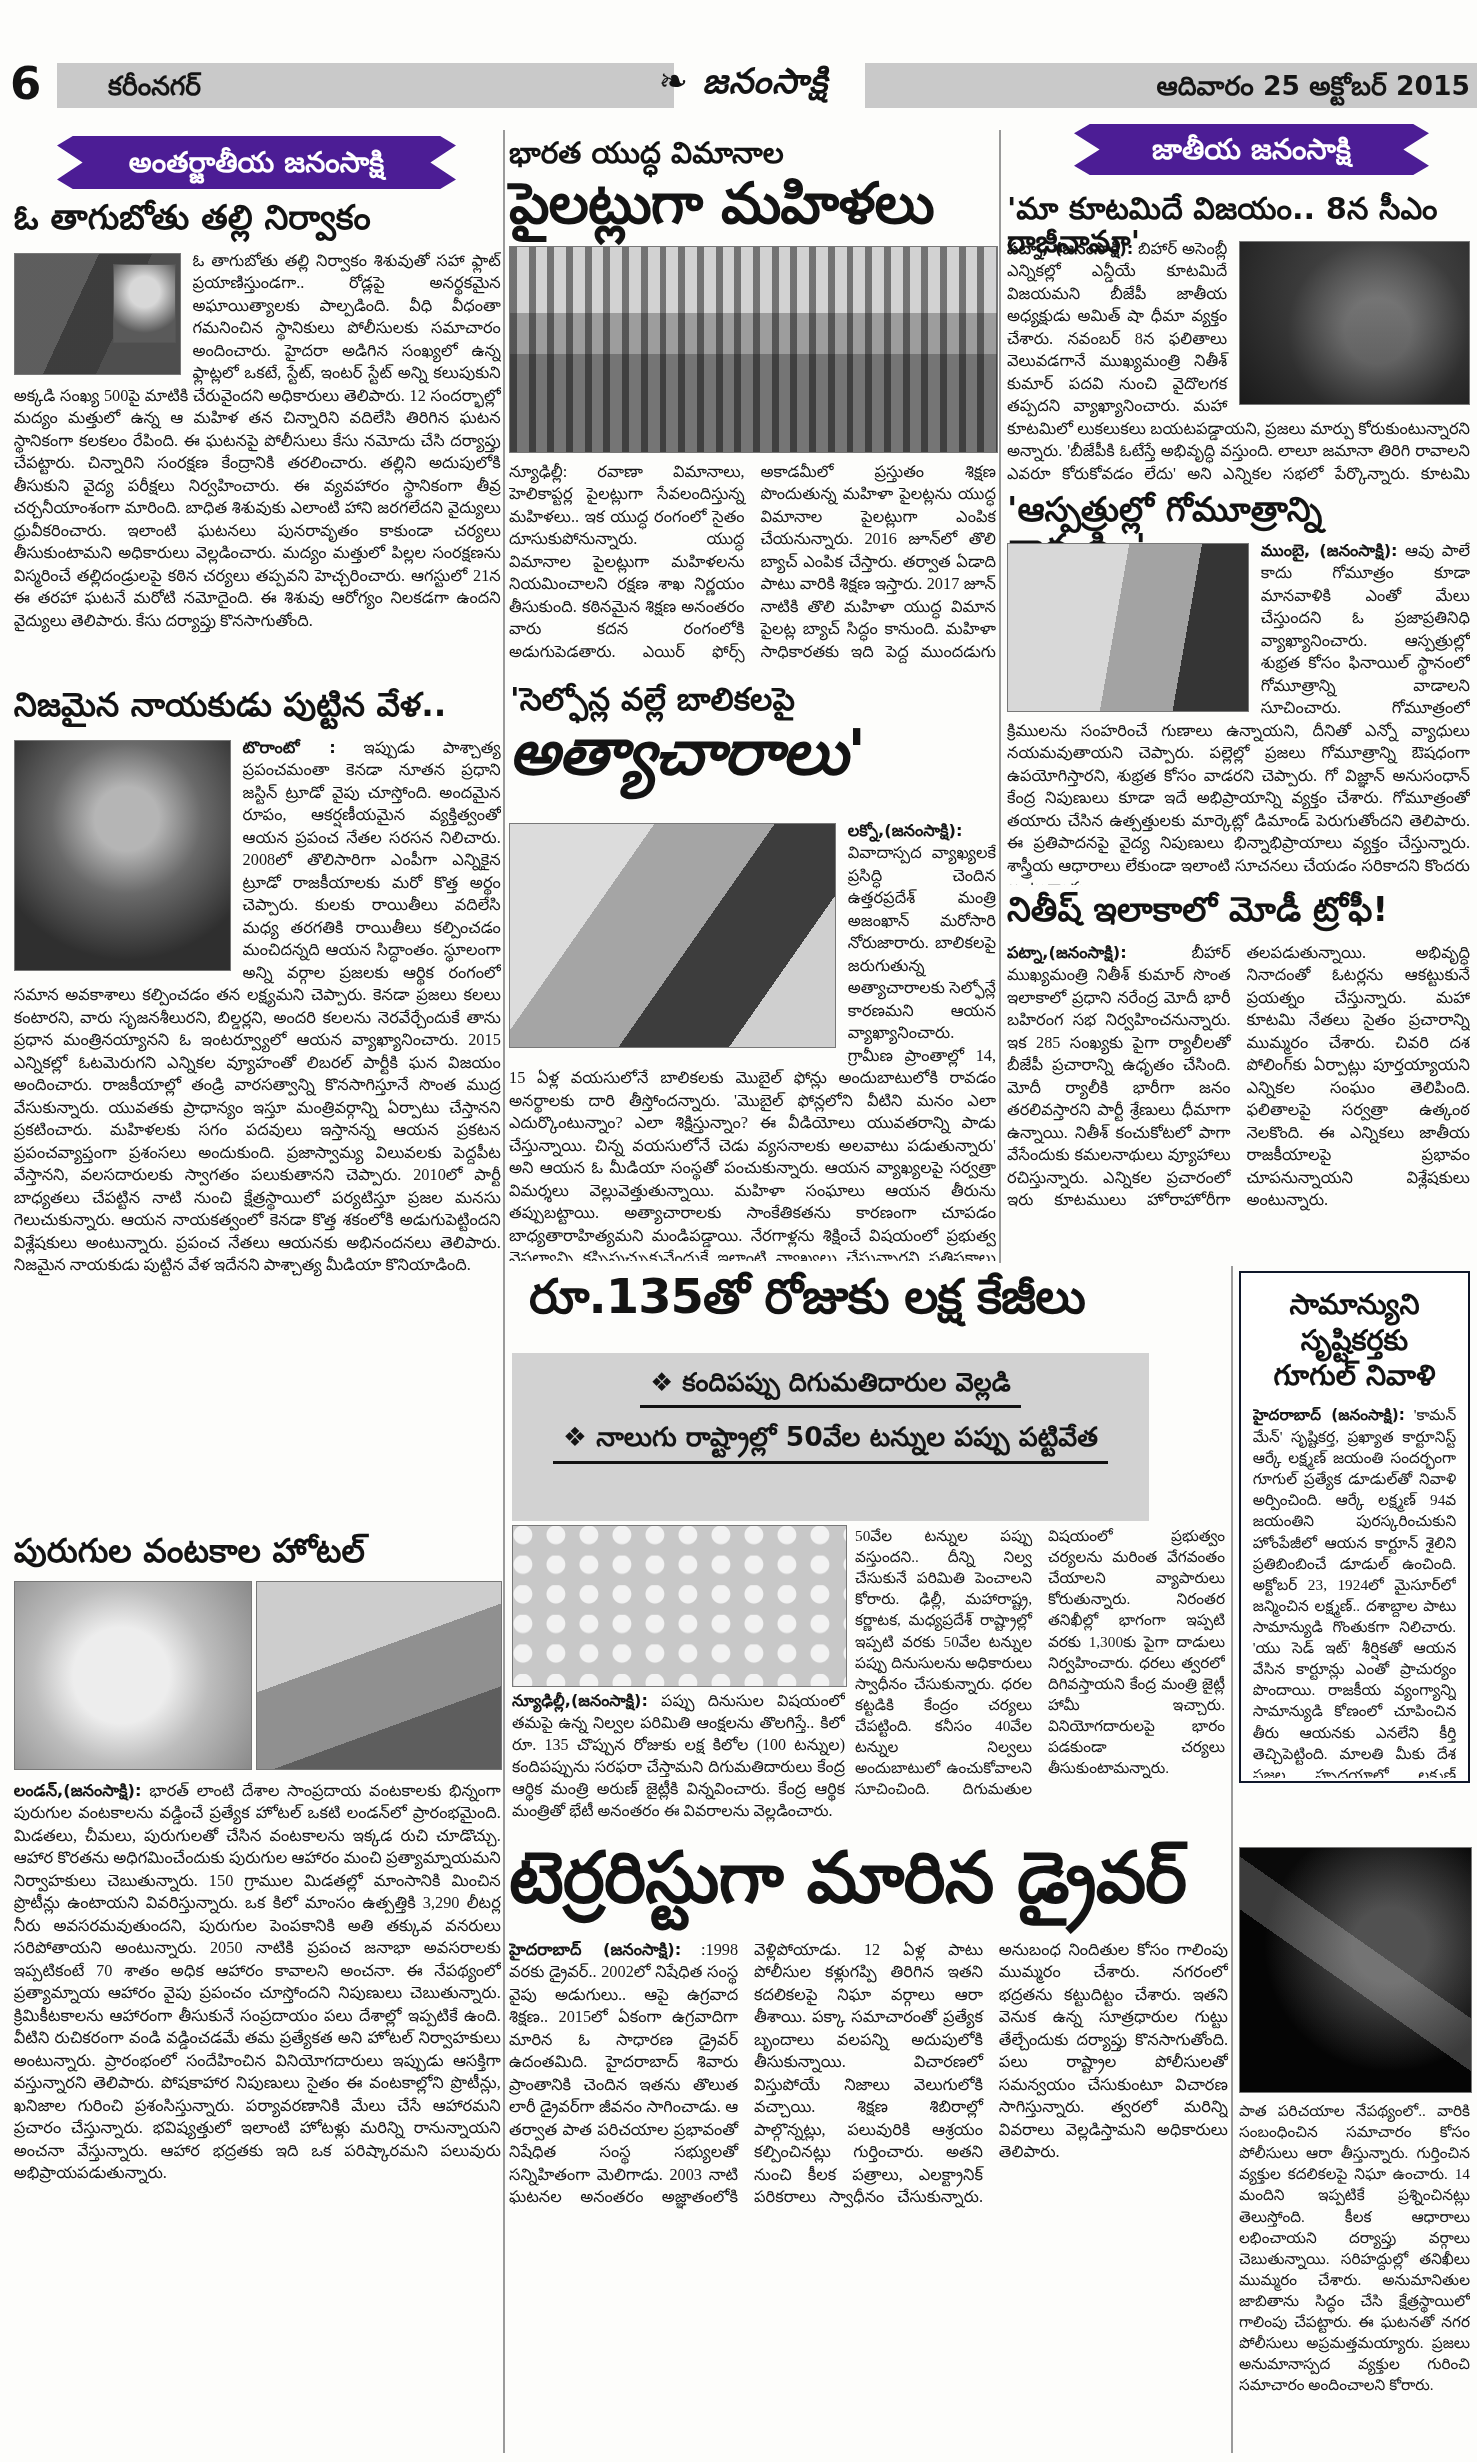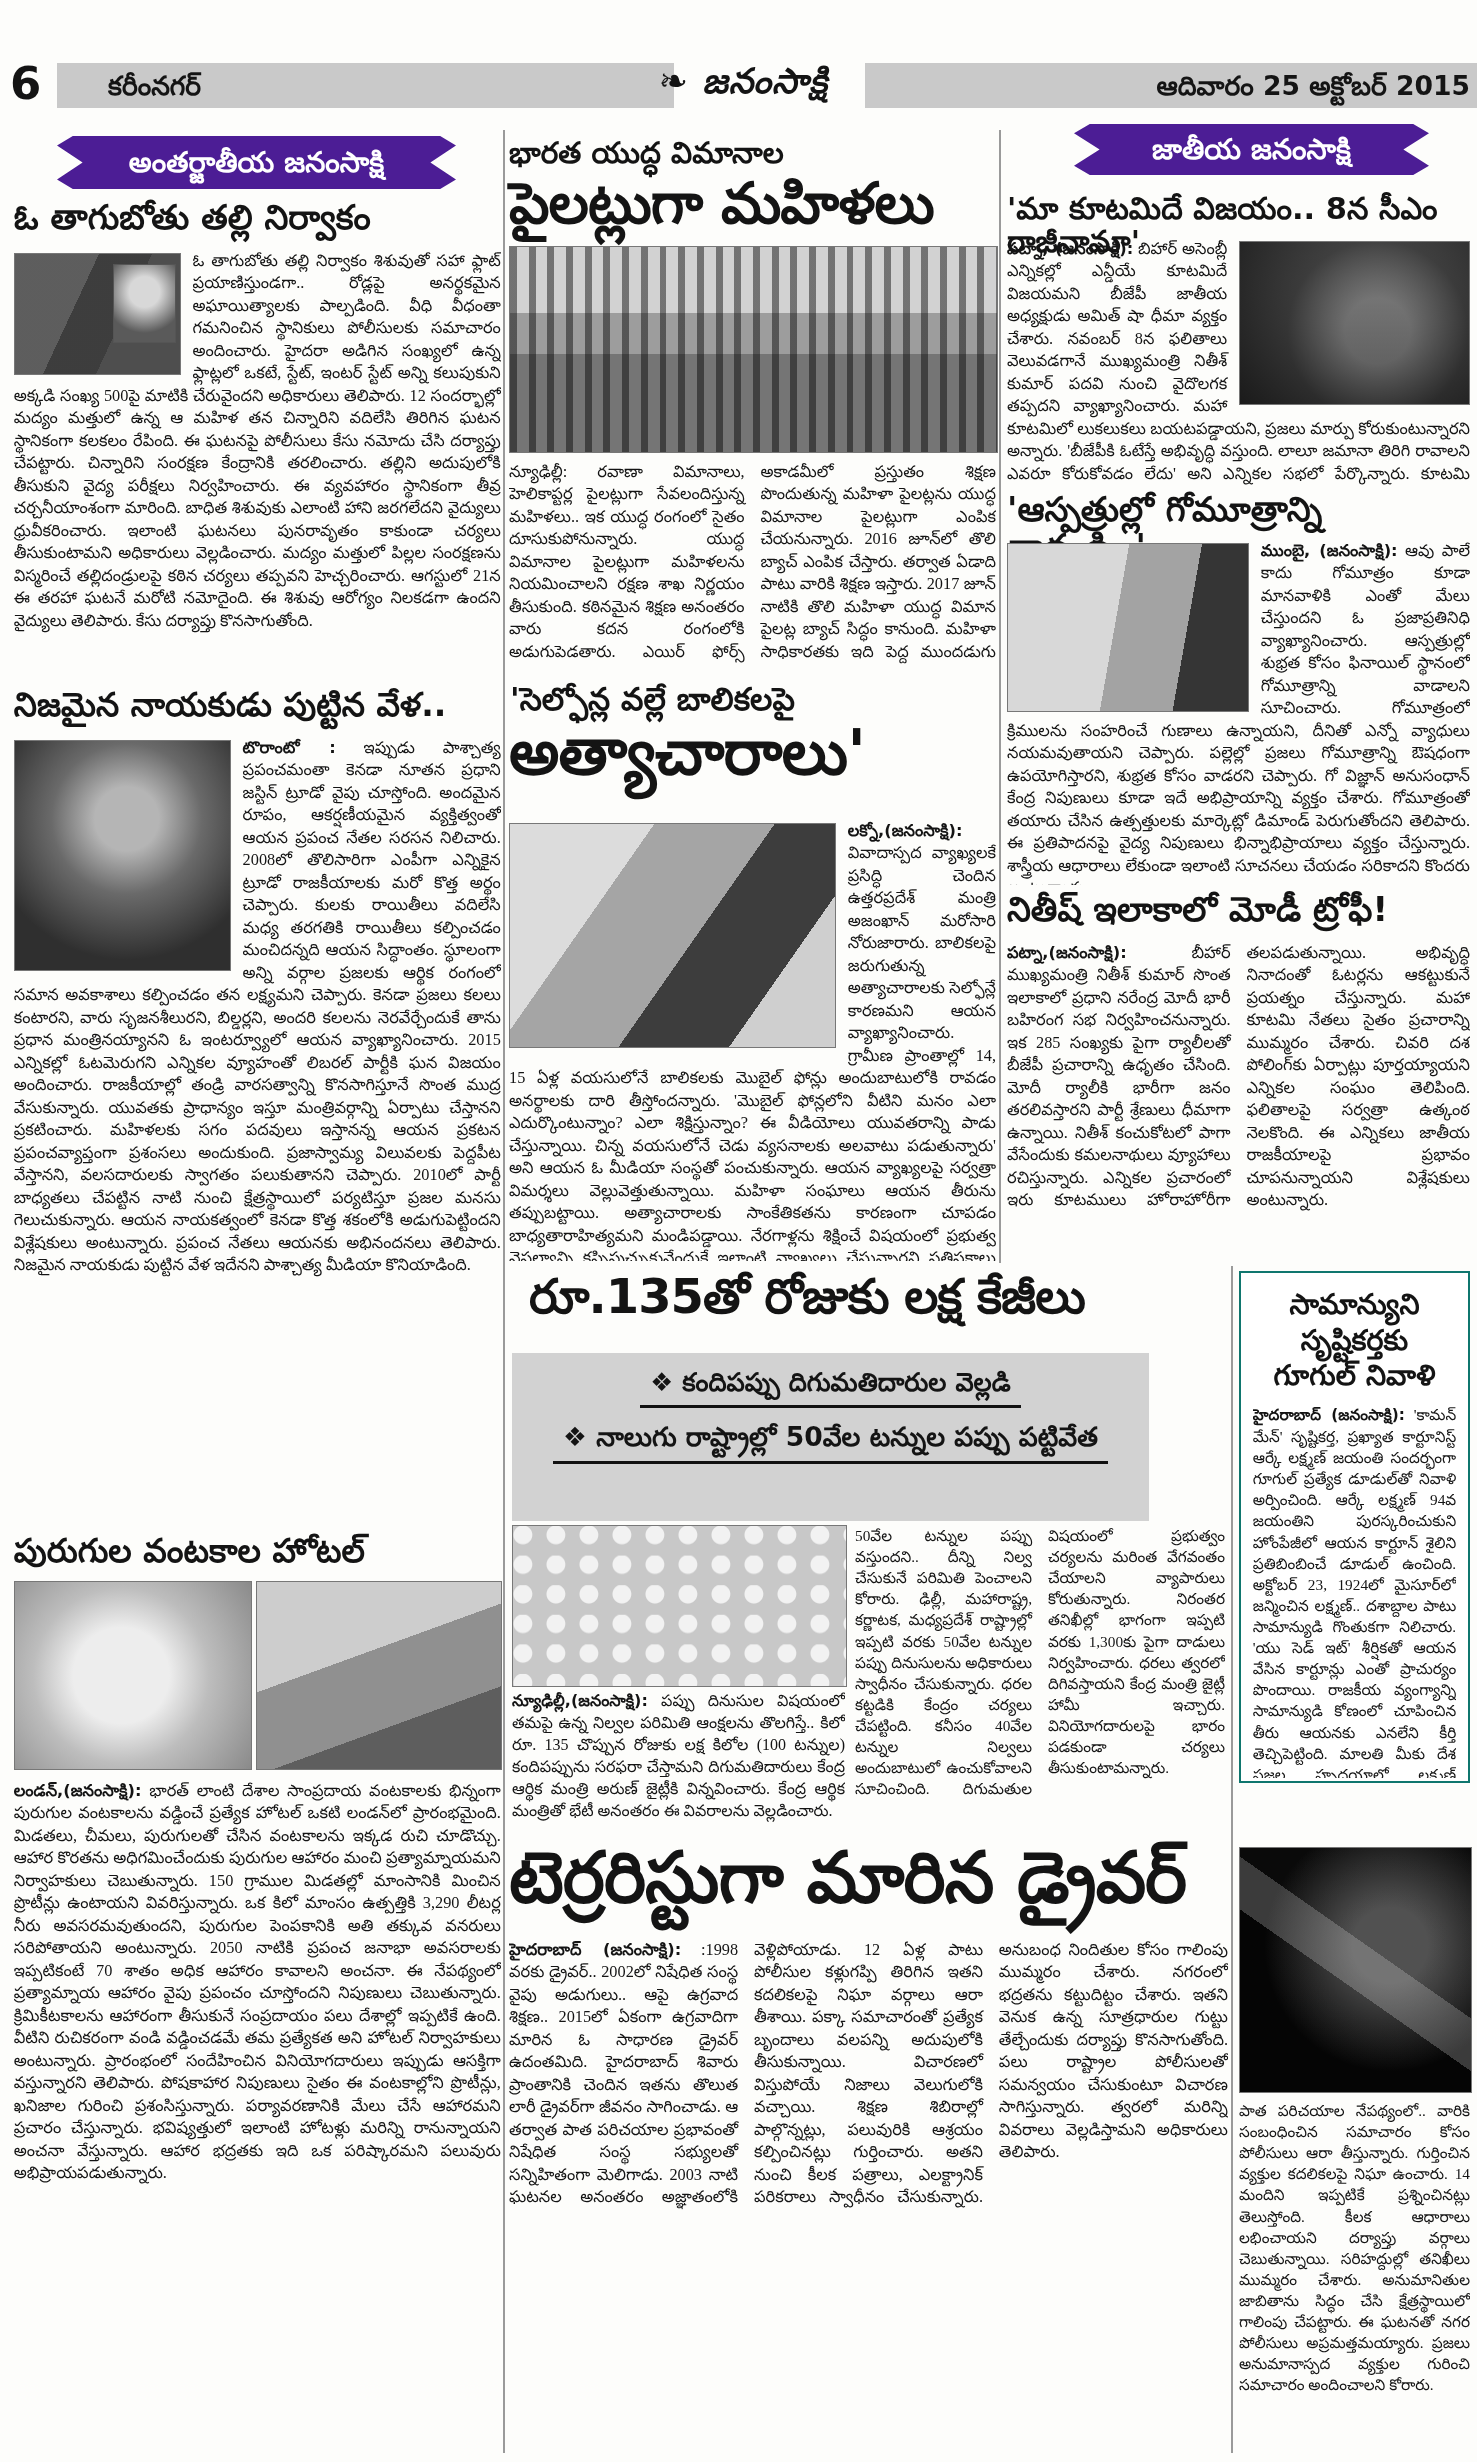--- a/index.html
+++ b/index.html
@@ -18,21 +18,21 @@
   .headline{position:absolute;font-family:"DejaVu Sans",sans-serif;font-weight:bold;text-align:left;line-height:1.08;}
   .mega{letter-spacing:-1px;}
   .body{position:absolute;font-size:16.3px;line-height:1.38;text-align:justify;overflow:hidden;}
   .cols2{column-count:2;column-gap:15.8px;}
   .cols3{column-count:3;column-gap:15.8px;}
   .dl{font-family:"DejaVu Sans",sans-serif;font-weight:bold;}
   .photo{position:absolute;overflow:hidden;border:1px solid #777;}
   .bulletbox{position:absolute;background:#d2d2d2;text-align:center;
              font-family:"DejaVu Sans",sans-serif;font-weight:bold;}
   .bullet{display:inline-block;border-bottom:3px solid #111;padding:3.9px 9.9px 2px;margin:5.9px 0 3.9px;}
-  .gbox{position:absolute;border:2px solid #0f766e;background:#fff;padding:9.9px 11.8px;box-sizing:border-box;}
+  .gbox{position:absolute;border:2px solid #0f172a;background:#fff;padding:9.9px 11.8px;box-sizing:border-box;}
   .gbox .gh{font-family:"DejaVu Sans",sans-serif;font-weight:bold;font-size:28.6px;text-align:center;line-height:1.25;margin:3.9px 0 9.9px;}
   .gbox .gb{font-size:15.3px;line-height:1.38;text-align:justify;overflow:hidden;height:374px;}
 </style>
 </head>
 <body>
 
 <div id="page">
 
   <div class="pageno" style="left:9.9px;top:57px;">6</div>
   <div class="hgray edition" style="left:57px;top:63px;width:566px;height:45px;">కరీంనగర్</div>
@@ -69,21 +69,21 @@
   </div>
 
   <div class="headline" style="left:509px;top:138px;width:487px;font-size:29.6px;">భారత యుద్ధ విమానాల</div>
   <div class="headline mega" style="left:509px;top:173px;width:487px;font-size:57px;">పైలట్లుగా మహిళలు</div>
   <div class="photo" style="left:509px;top:246px;width:487px;height:205px;background:linear-gradient(180deg,#d2d2d2 0 32%,#9d9d9d 32% 52%,#757575 52% 100%),repeating-linear-gradient(90deg,rgba(25,25,25,.5) 0 6.9px,rgba(0,0,0,0) 6.9px 18.7px);background-blend-mode:multiply;"></div>
   <div class="body cols2" style="left:509px;top:461px;width:487px;height:213px;">
     <span>న్యూఢిల్లీ: రవాణా విమానాలు, హెలికాప్టర్ల పైలట్లుగా సేవలందిస్తున్న మహిళలు.. ఇక యుద్ధ రంగంలో సైతం దూసుకుపోనున్నారు. యుద్ధ విమానాల పైలట్లుగా మహిళలను నియమించాలని రక్షణ శాఖ నిర్ణయం తీసుకుంది. కఠినమైన శిక్షణ అనంతరం వారు కదన రంగంలోకి అడుగుపెడతారు. ఎయిర్ ఫోర్స్ అకాడమీలో ప్రస్తుతం శిక్షణ పొందుతున్న మహిళా పైలట్లను యుద్ధ విమానాల పైలట్లుగా ఎంపిక చేయనున్నారు. 2016 జూన్‌లో తొలి బ్యాచ్ ఎంపిక చేస్తారు. తర్వాత ఏడాది పాటు వారికి శిక్షణ ఇస్తారు. 2017 జూన్ నాటికి తొలి మహిళా యుద్ధ విమాన పైలట్ల బ్యాచ్ సిద్ధం కానుంది. మహిళా సాధికారతకు ఇది పెద్ద ముందడుగు అని రక్షణ మంత్రి పేర్కొన్నారు. 'మహిళా పైలట్లు ఇప్పటికే రవాణా విమానాల్లో తమ సత్తా చాటుతున్నారు. యుద్ధ విమానాల్లోనూ రాణిస్తారు' అని ఎయిర్ చీఫ్ మార్షల్ ధీమా వ్యక్తం చేశారు. ప్రపంచంలోని పలు దేశాల్లో మహిళా ఫైటర్ పైలట్లు సేవలందిస్తున్నారు. భారత వాయుసేనలో ఈ నిర్ణయం చరిత్రాత్మకమని అధికారులు అభివర్ణించారు.</span>
   </div>
 
   <div class="headline" style="left:510px;top:682px;width:487px;font-size:31.5px;">'సెల్ఫోన్ల వల్లే బాలికలపై</div>
-  <div class="headline mega" style="left:509px;top:719px;width:487px;font-size:63px;">అత్యాచారాలు'</div>
+  <div class="headline mega" style="left:509px;top:719px;width:487px;font-size:63px;font-style:italic;">అత్యాచారాలు'</div>
   <div class="body" style="left:509px;top:820px;width:487px;height:441px;">
     <span class="photo" style="position:relative;float:left;width:325px;height:223px;margin:3px 11.8px 5.9px 0;display:block;background:linear-gradient(125deg,#dcdcdc 0 30%,#a5a5a5 30% 55%,#3d3d3d 55% 78%,#cfcfcf 78% 100%);"></span>
     <b class="dl">లక్నో,(జనంసాక్షి):</b>
     <span>వివాదాస్పద వ్యాఖ్యలకే ప్రసిద్ధి చెందిన ఉత్తరప్రదేశ్ మంత్రి అజంఖాన్ మరోసారి నోరుజారారు. బాలికలపై జరుగుతున్న అత్యాచారాలకు సెల్ఫోన్లే కారణమని ఆయన వ్యాఖ్యానించారు. గ్రామీణ ప్రాంతాల్లో 14, 15 ఏళ్ల వయసులోనే బాలికలకు మొబైల్ ఫోన్లు అందుబాటులోకి రావడం అనర్థాలకు దారి తీస్తోందన్నారు. 'మొబైల్ ఫోన్లలోని వీటిని మనం ఎలా ఎదుర్కొంటున్నాం? ఎలా శిక్షిస్తున్నాం? ఈ వీడియోలు యువతరాన్ని పాడు చేస్తున్నాయి. చిన్న వయసులోనే చెడు వ్యసనాలకు అలవాటు పడుతున్నారు' అని ఆయన ఓ మీడియా సంస్థతో పంచుకున్నారు. ఆయన వ్యాఖ్యలపై సర్వత్రా విమర్శలు వెల్లువెత్తుతున్నాయి. మహిళా సంఘాలు ఆయన తీరును తప్పుబట్టాయి. అత్యాచారాలకు సాంకేతికతను కారణంగా చూపడం బాధ్యతారాహిత్యమని మండిపడ్డాయి. నేరగాళ్లను శిక్షించే విషయంలో ప్రభుత్వ వైఫల్యాన్ని కప్పిపుచ్చుకునేందుకే ఇలాంటి వ్యాఖ్యలు చేస్తున్నారని ప్రతిపక్షాలు ఆరోపించాయి. గతంలోనూ ఆయన పలు సందర్భాల్లో వివాదాస్పద వ్యాఖ్యలు చేసిన విషయం తెలిసిందే. ఈ వ్యాఖ్యలపై ఆయన వివరణ ఇవ్వాలని డిమాండ్లు వినిపిస్తున్నాయి.</span>
   </div>
 
   <div class="banner" style="left:1074px;top:124px;width:355px;height:51px;font-size:28.6px;line-height:51px;">జాతీయ జనంసాక్షి</div>
   <div class="headline" style="left:1007px;top:193px;width:463px;font-size:30.5px;">'మా కూటమిదే విజయం.. 8న సీఎం రాజీనామా'</div>
   <div class="body" style="left:1007px;top:238px;width:463px;height:248px;">
     <span class="photo" style="position:relative;float:right;width:229px;height:162px;margin:3px 0 5.9px 11.8px;display:block;background:radial-gradient(circle at 60% 55%,#9b9b9b 0 20%,#4c4c4c 55%,#2b2b2b 100%),linear-gradient(#d9d9d9,#8f8f8f);background-blend-mode:multiply;"></span>

